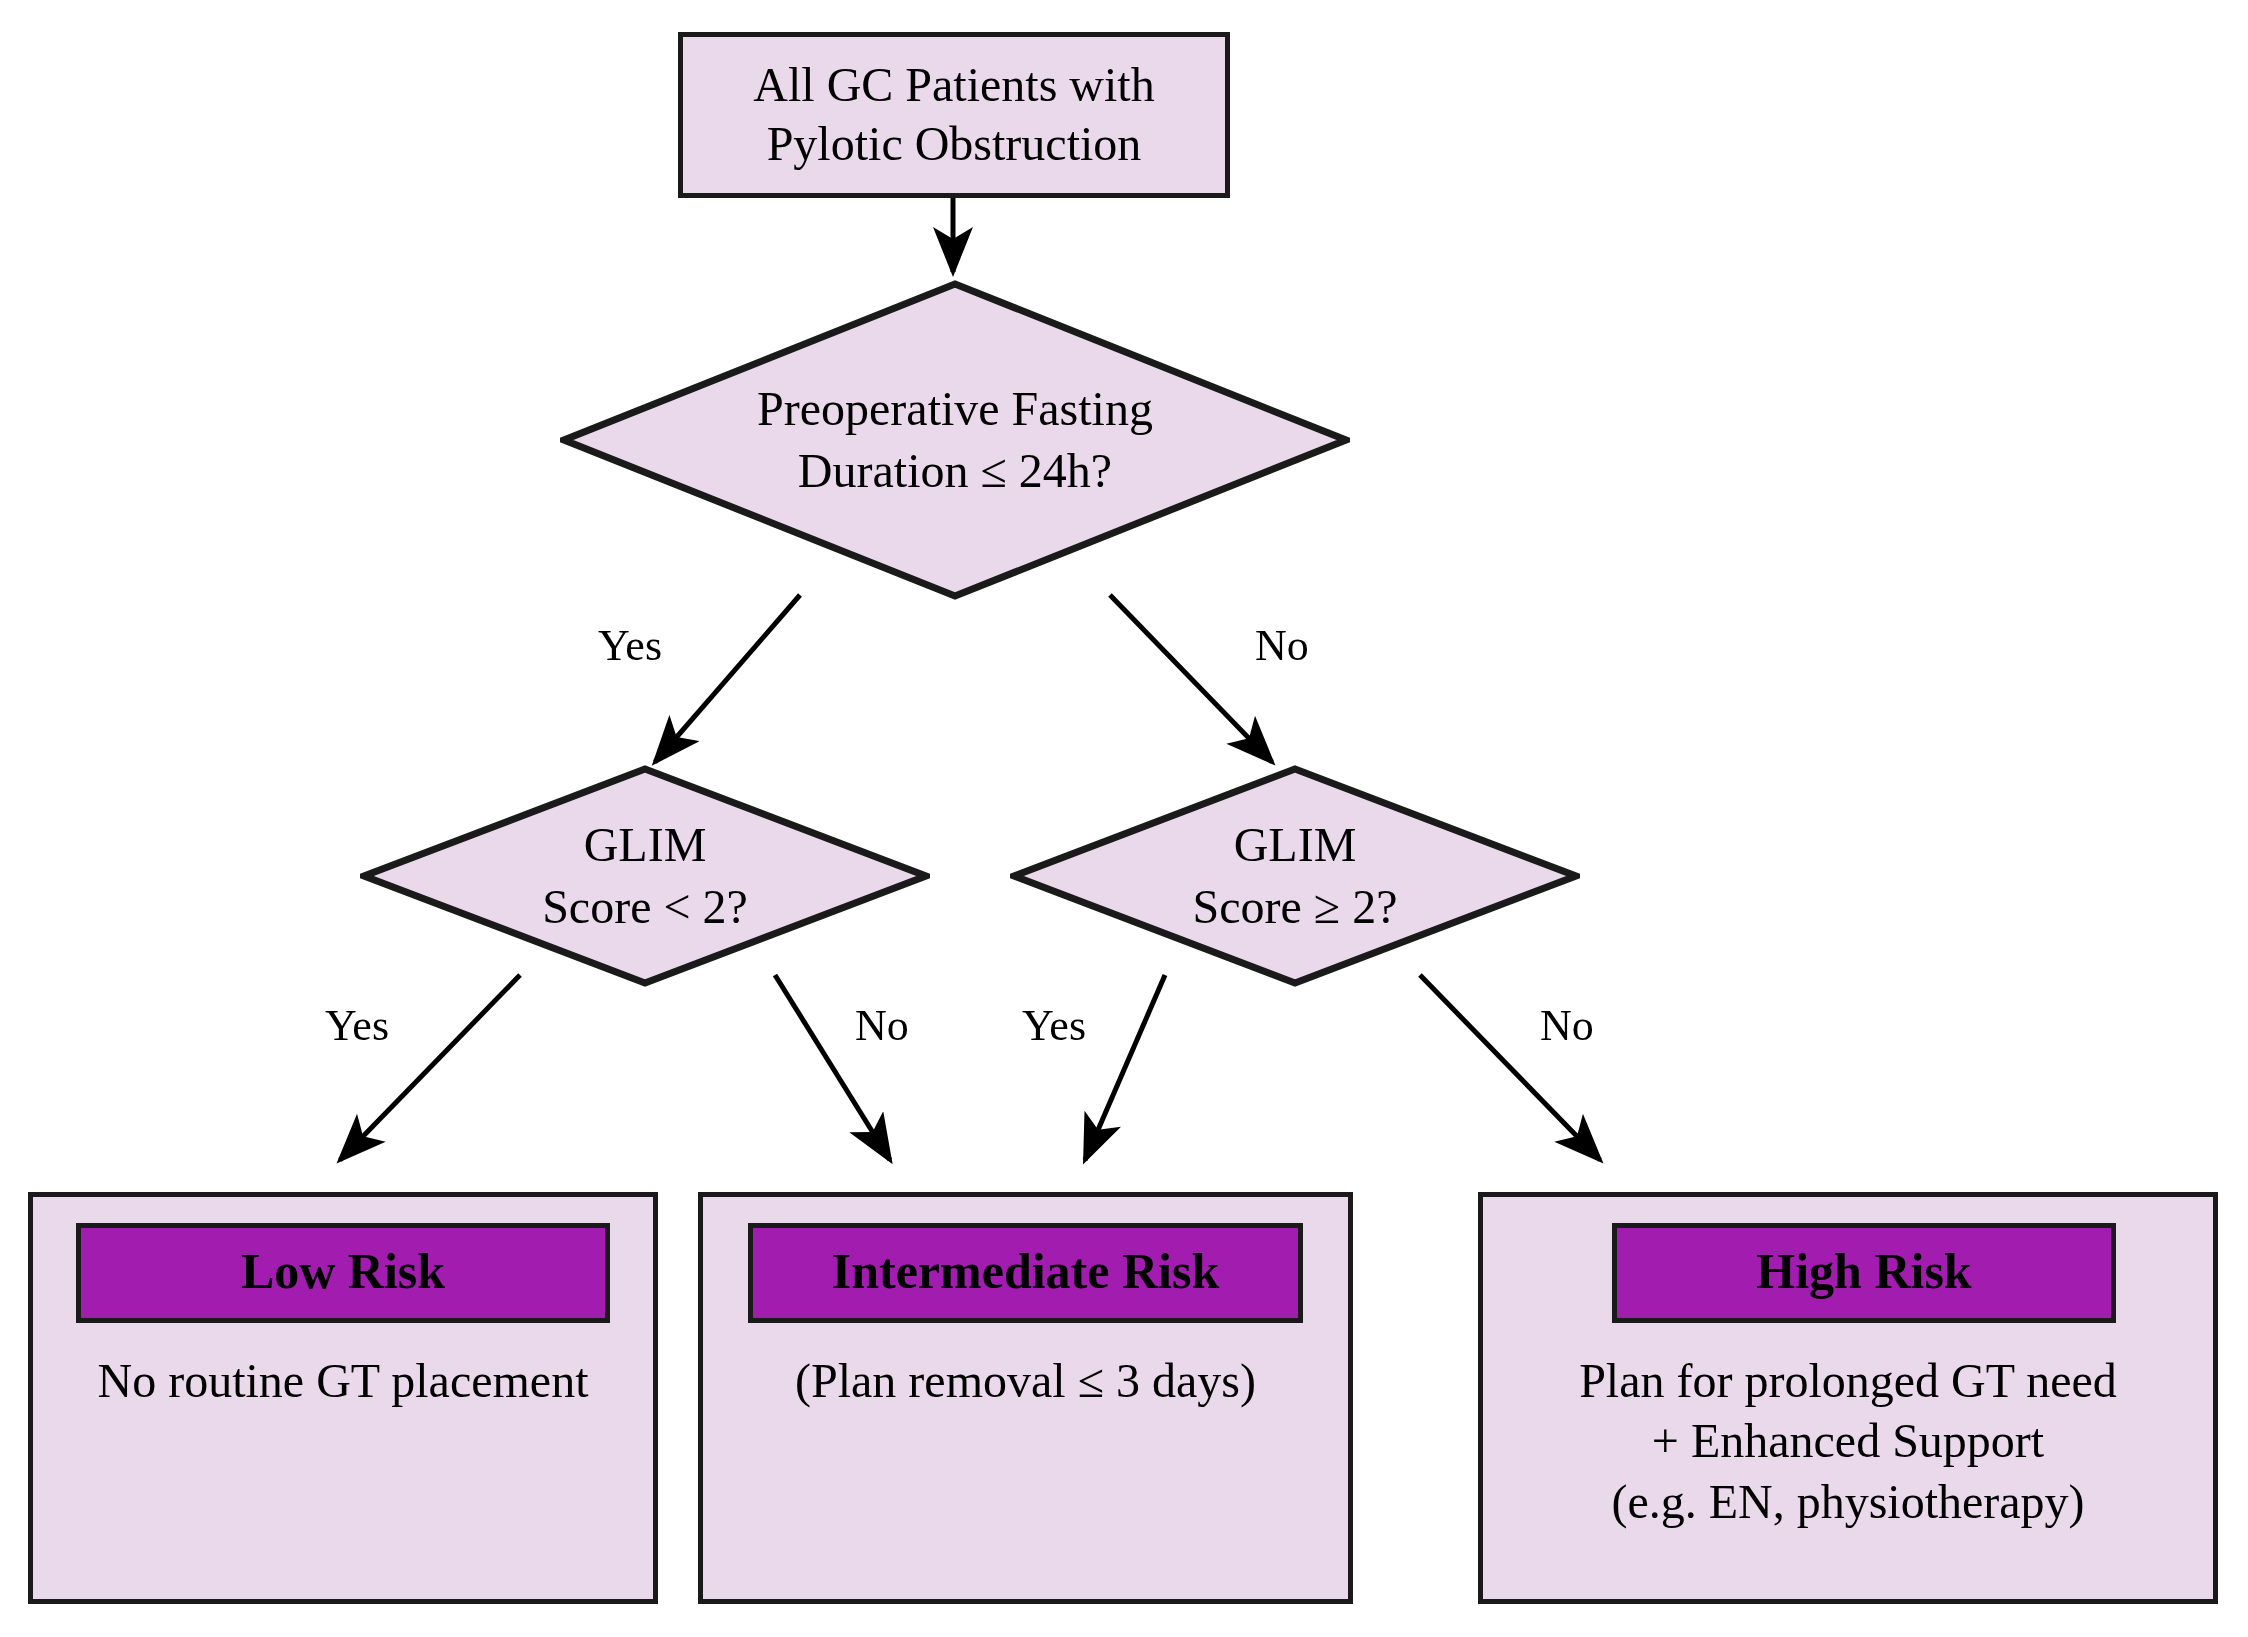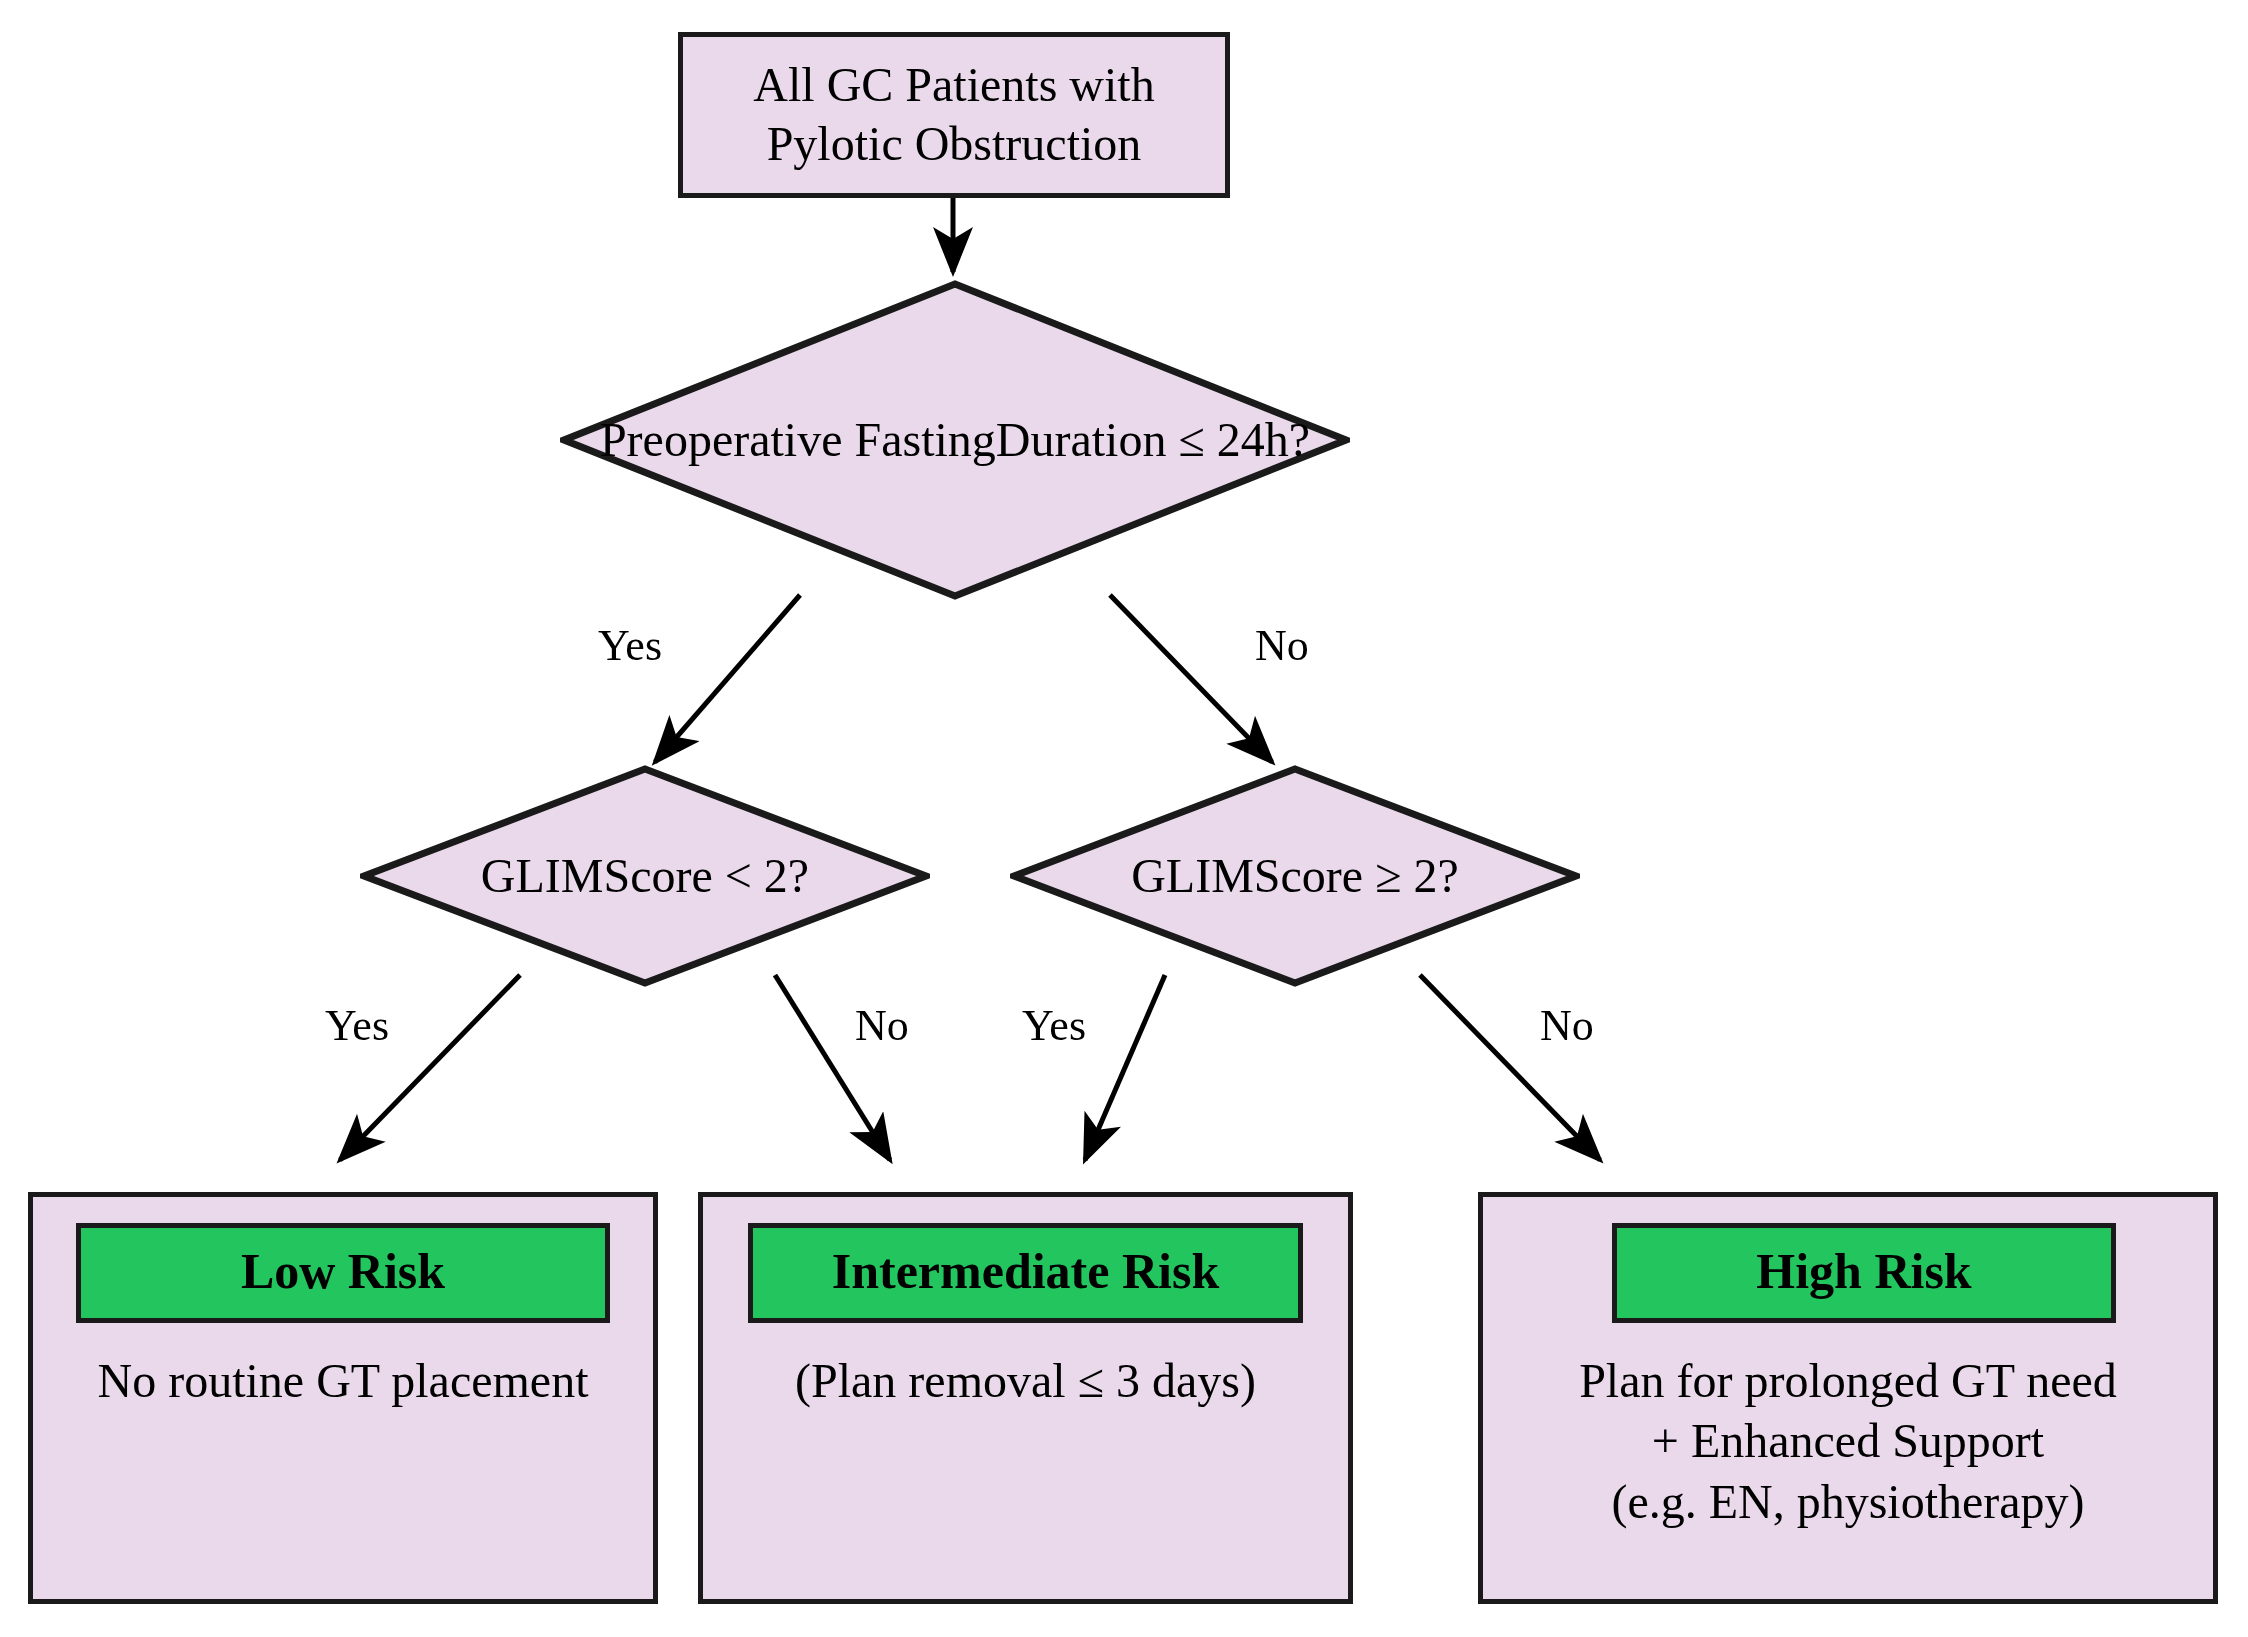--- a/index.html
+++ b/index.html
@@ -51,20 +51,21 @@
     left: 0; top: 0;
     width: 100%;
     height: 100%;
   }
   .diamond-label {
     position: absolute;
     left: 0; top: 0;
     width: 100%;
     height: 100%;
     display: flex;
+    flex-direction: column;
     align-items: center;
     justify-content: center;
     text-align: center;
     line-height: 1.30;
   }
 
   .edge-label {
     position: absolute;
     white-space: nowrap;
   }
@@ -74,21 +75,21 @@
     position: absolute;
     box-sizing: border-box;
     background: #e9d9ea;
     border: 5px solid #1a1a1a;
     display: flex;
     flex-direction: column;
     align-items: center;
   }
   .outcome-title-box {
     box-sizing: border-box;
-    background: #22c55e;
+    background: #a21caf;
     border: 5px solid #1a1a1a;
     width: 86%;
     margin-top: 26px;
     padding: 14px 6px 18px 6px;
     text-align: center;
     font-weight: bold;
   }
   .outcome-body {
     flex: 1;
     width: 100%;

